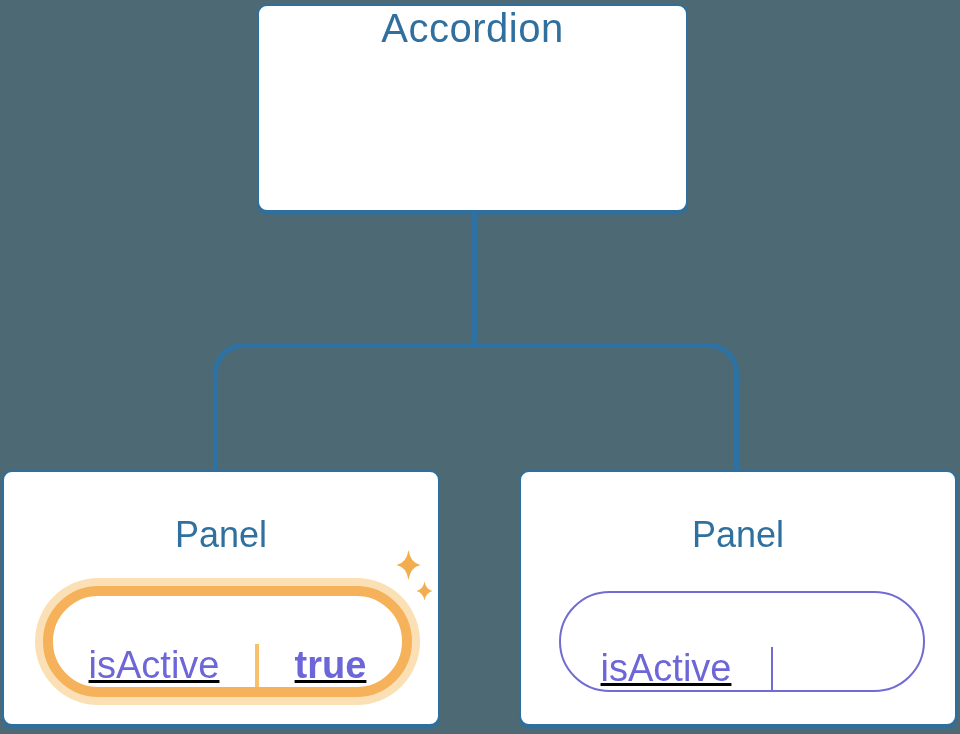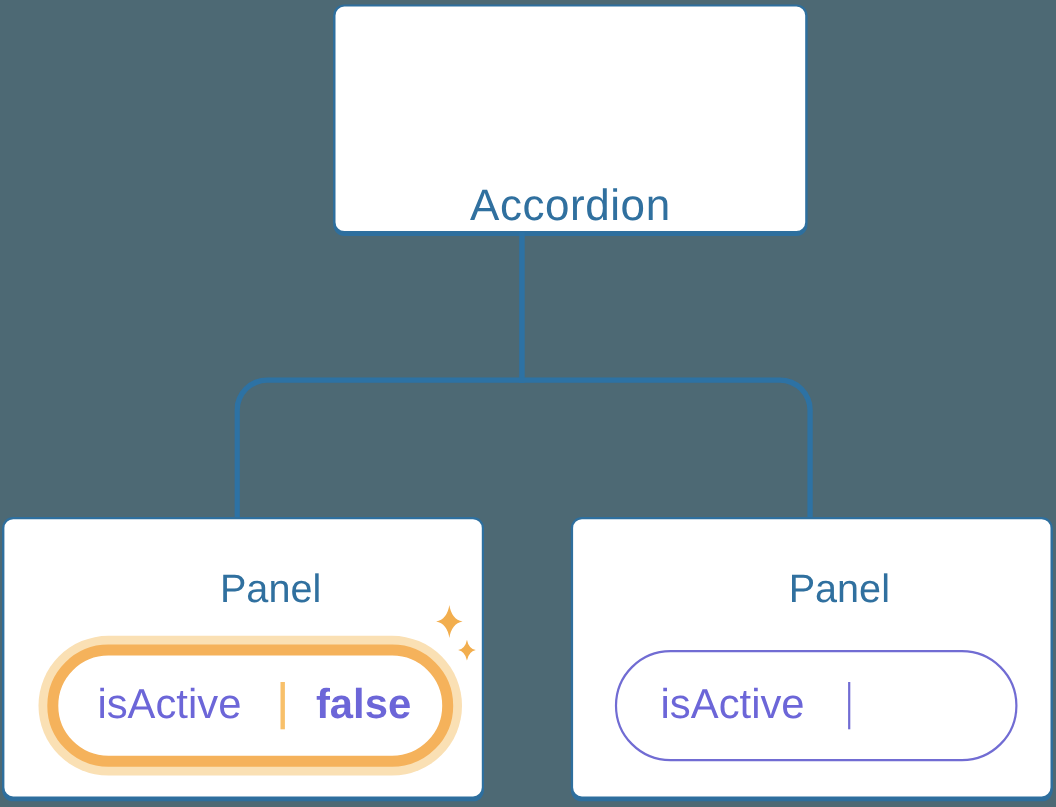--- a/index.html
+++ b/index.html
@@ -15,21 +15,21 @@
   .node {
     position: absolute;
     background: var(--node_fill, #fff);
     border: 2.5px solid var(--node_border, #2e6f9e);
     border-radius: 10px;
     box-shadow: 0 2.5px 0 var(--node_border, #2e6f9e);
     box-sizing: border-box;
   }
   .root-node {
     left: 257px; top: 4px; width: 431px; height: 208px;
-    display: flex; align-items: flex-end; justify-content: center; margin-left: 46px;
+    display: flex; align-items: flex-start; justify-content: center;
   }
   .root-label {
     font-size: 40px;
     color: var(--heading_text, #30709f);
     letter-spacing: 0.5px;
   }
   
   .stem {
     position: absolute;
     left: 472px; top: 211px; width: 5px; height: 137px;
@@ -49,31 +49,31 @@
     top: 470px; width: 438px; height: 256px;
   }
   .panel-active   { left: 2px;   }
   .panel-inactive { left: 519px; }
   .panel-title {
     position: absolute;
     top: 42px; left: 0; width: 100%;
     text-align: center;
     font-size: 36px;
     color: var(--heading_text, #30709f);
-    margin-left: 25px;
   }
   
   .pill {
     position: absolute;
     box-sizing: border-box;
     background: #ffffff;
     border-radius: 999px;
     display: flex;
-    align-items: center;
+    align-items: flex-end;
     overflow: hidden;
+    text-decoration: underline;
   }
   .pill-active {
     left: 39px; top: 114px; width: 369px; height: 111px;
     border: 10px solid var(--active_ring, #f5b25b);
     box-shadow: 0 0 0 8px var(--active_glow, #fae0b4);
   }
   .pill-inactive {
     left: 38px; top: 119px; width: 366px; height: 101px;
     border: 2.5px solid var(--inactive_border, #716cd3);
   }
@@ -111,21 +111,21 @@
   </div>
 
   <div class="stem"></div>
   <div class="bracket"></div>
 
   <div class="node panel panel-active">
     <div class="panel-title">Panel</div>
 
     <div class="pill pill-active">
       <div class="pill-cell cell-key">isActive</div>
-      <div class="pill-cell cell-value bold">false</div>
+      <div class="pill-cell cell-value bold">true</div>
     </div>
 
     <svg class="sparkles" viewBox="0 0 58 66" xmlns="http://www.w3.org/2000/svg">
       <path class="sparkle-fill" d="M23.5,7 Q25.5,20 35.5,22 Q25.5,24 23.5,37 Q21.5,24 11.5,22 Q21.5,20 23.5,7 Z" fill="#f2ae4e"></path>
       <path class="sparkle-fill" d="M39.5,38.5 Q41,46.5 47.5,48 Q41,49.5 39.5,57.5 Q38,49.5 31.5,48 Q38,46.5 39.5,38.5 Z" fill="#f2ae4e"></path>
     </svg>
   </div>
 
   <div class="node panel panel-inactive">
     <div class="panel-title">Panel</div>

